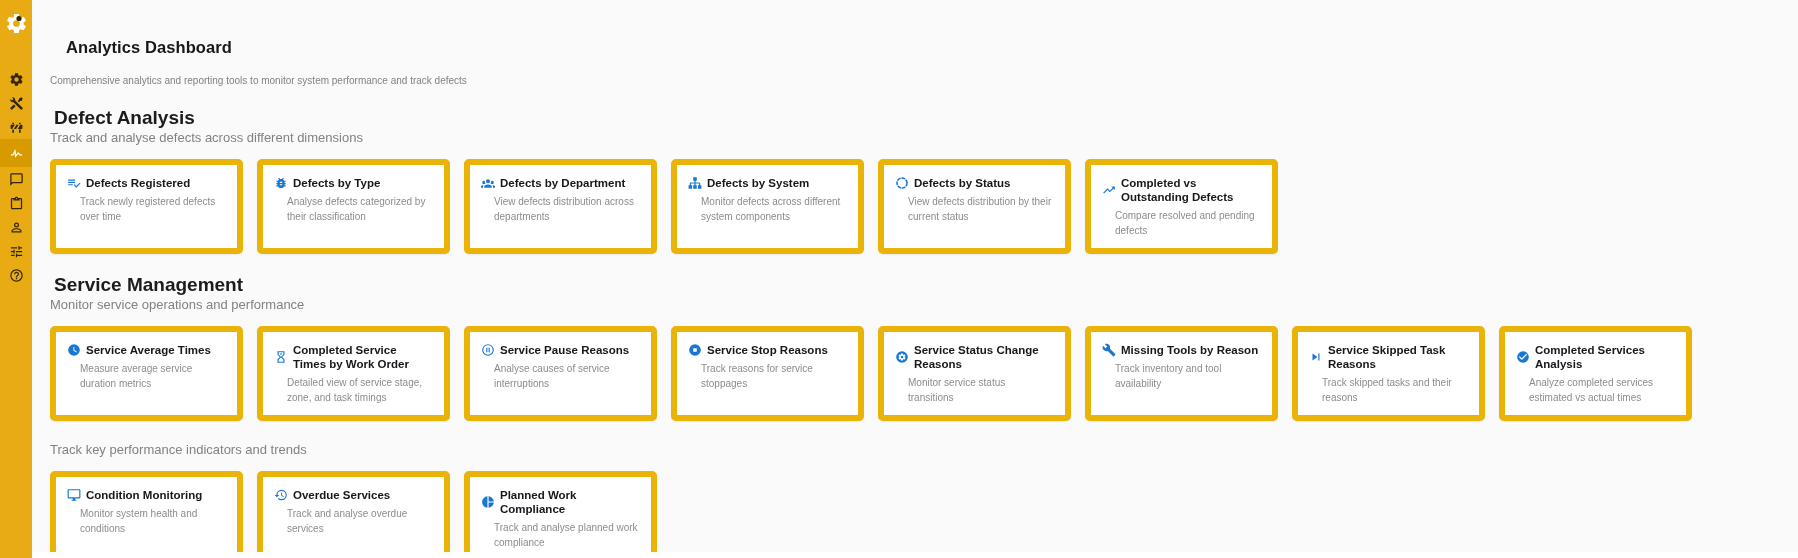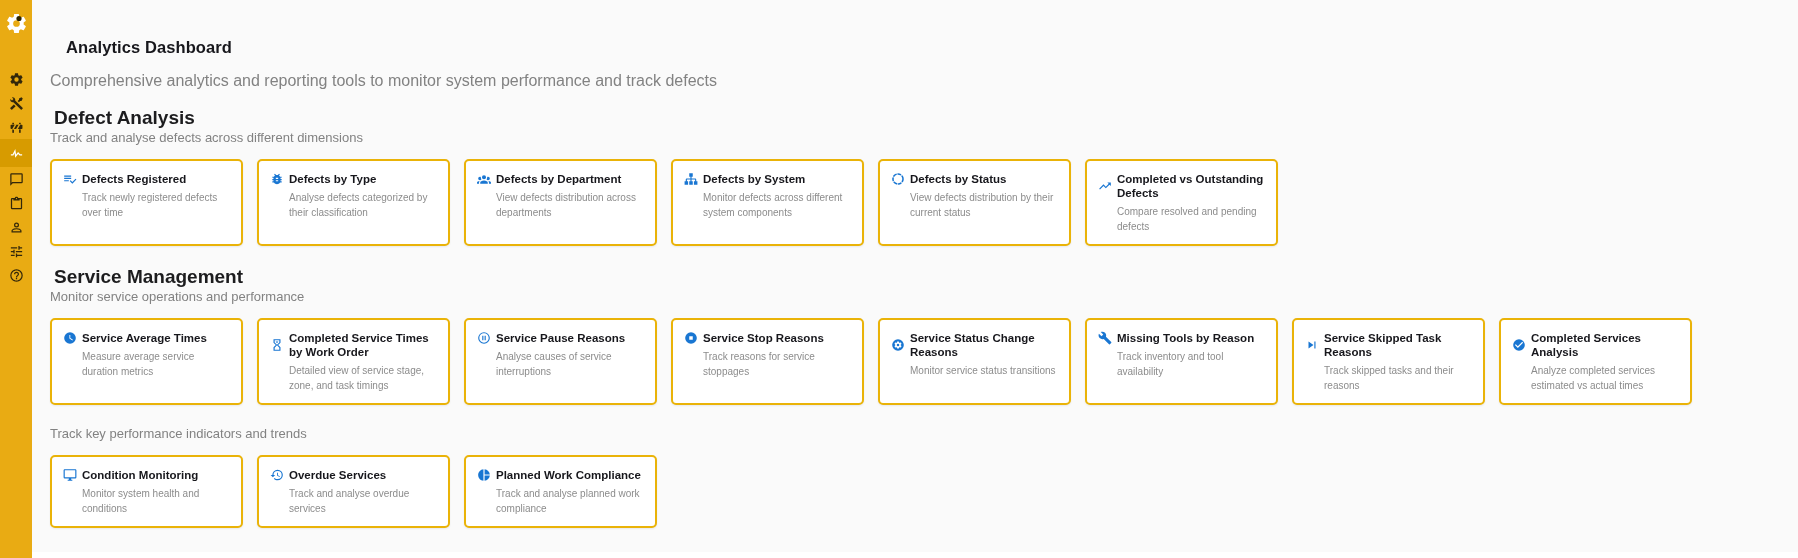--- a/index.html
+++ b/index.html
@@ -22,40 +22,40 @@
     width:100%;height:24px;display:flex;align-items:center;justify-content:center;
     color:#33270A;cursor:pointer;
   }
   .nav-item svg{width:15px;height:15px;fill:currentColor;}
   .nav-item.active{background:var(--gold-dark,#D79B00);color:#FFFFFF;height:28px;}
   
   .content{margin-left:32px;padding:20px 18px 0 18px;}
   .page-title{
     margin:16px;font-size:16.5px;font-weight:bold;color:#17171C;line-height:22px;letter-spacing:.1px;
   }
-  .page-sub{font-size:16px;color:#828282;margin-top:5px;line-height:13px;}
+  .page-sub{font-size:10px;color:#828282;margin-top:5px;line-height:13px;}
   .section{margin-top:22px;}
   .section-title{margin:4px;font-size:19px;font-weight:bold;color:#1C1C1E;line-height:18px;}
   .section-sub{font-size:13px;color:#828282;margin-top:4px;line-height:13px;}
   .cards{display:flex;gap:14px;margin-top:15px;align-items:stretch;}
   .card{
     width:193px;box-sizing:border-box;background:#FFFFFF;
-    border:2px solid #eab308;border-radius:5px;
+    border:6px solid #eab308;border-radius:5px;
     padding:11px 12px 10px 11px;
     box-shadow:0 1px 2px rgba(0,0,0,0.07);
     cursor:pointer;
   }
   .cards.s0 .card{min-height:70px;}
   .cards.s1 .card{min-height:80px;}
   .cards.s2 .card{min-height:67px;}
   .card-head{display:flex;align-items:center;gap:5px;}
   .card-icon-wrap{flex:0 0 auto;width:14px;height:14px;display:flex;align-items:center;justify-content:center;color:var(--accent,#1976D2);}
   .card-icon-wrap svg{width:14px;height:14px;fill:currentColor;}
   .card-title{font-size:11.5px;font-weight:bold;color:#17171C;line-height:14px;}
-  .card-desc{font-size:10px;color:#8C8C8C;line-height:15px;margin-top:4px;margin-left:19px;}
+  .card-desc{font-size:10px;color:#8C8C8C;line-height:15px;margin-top:4px;margin-left:13px;}
   
   .hscroll{position:absolute;left:32px;right:0;bottom:0;height:6px;background:#FFFFFF;}
 </style>
 </head>
 <body style="--gold: #E9AB13; --gold-dark: #D79B00; --accent: #1976D2; --bg: #FAFAFA;">
 
 <aside class="sidebar">
   <div class="logo-wrap" id="logo-slot">
       <svg viewBox="0 0 24 24" fill="currentColor">
         <path d="M12,15.5A3.5,3.5 0 0,1 8.5,12A3.5,3.5 0 0,1 12,8.5A3.5,3.5 0 0,1 15.5,12A3.5,3.5 0 0,1 12,15.5M19.43,12.97C19.47,12.65 19.5,12.33 19.5,12C19.5,11.67 19.47,11.34 19.43,11L21.54,9.37C21.73,9.22 21.78,8.95 21.66,8.73L19.66,5.27C19.54,5.05 19.27,4.96 19.05,5.05L16.56,6.05C16.04,5.66 15.5,5.32 14.87,5.07L14.5,2.42C14.46,2.18 14.25,2 14,2H10C9.75,2 9.54,2.18 9.5,2.42L9.13,5.07C8.5,5.32 7.96,5.66 7.44,6.05L4.95,5.05C4.73,4.96 4.46,5.05 4.34,5.27L2.34,8.73C2.21,8.95 2.27,9.22 2.46,9.37L4.57,11C4.53,11.34 4.5,11.67 4.5,12C4.5,12.33 4.53,12.65 4.57,12.97L2.46,14.63C2.27,14.78 2.21,15.05 2.34,15.27L4.34,18.73C4.46,18.95 4.73,19.03 4.95,18.95L7.44,17.94C7.96,18.34 8.5,18.68 9.13,18.93L9.5,21.58C9.54,21.82 9.75,22 10,22H14C14.25,22 14.46,21.82 14.5,21.58L14.87,18.93C15.5,18.67 16.04,18.34 16.56,17.94L19.05,18.95C19.27,19.03 19.54,18.95 19.66,18.73L21.66,15.27C21.78,15.05 21.73,14.78 21.54,14.63L19.43,12.97Z" fill="#FFFFFF"></path>

